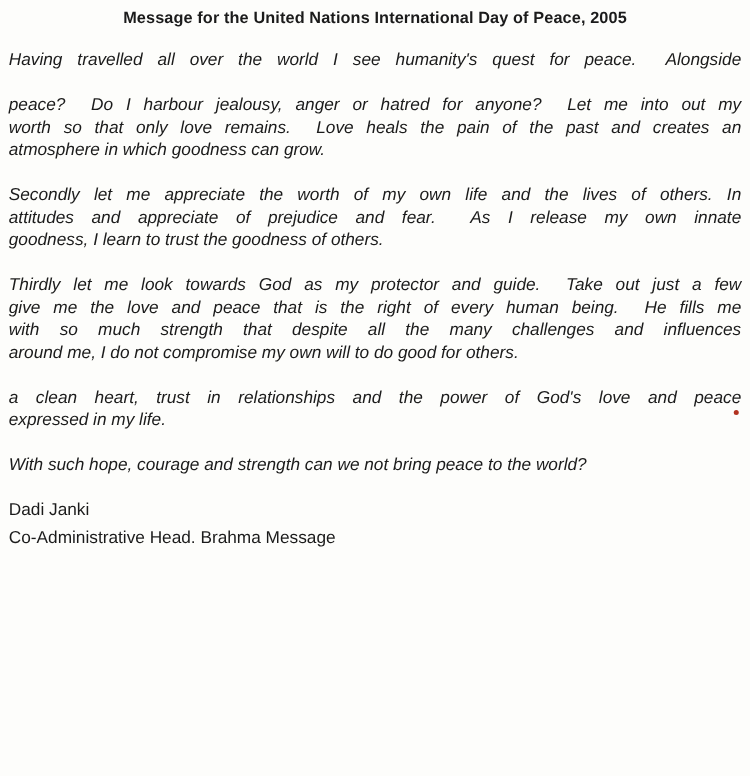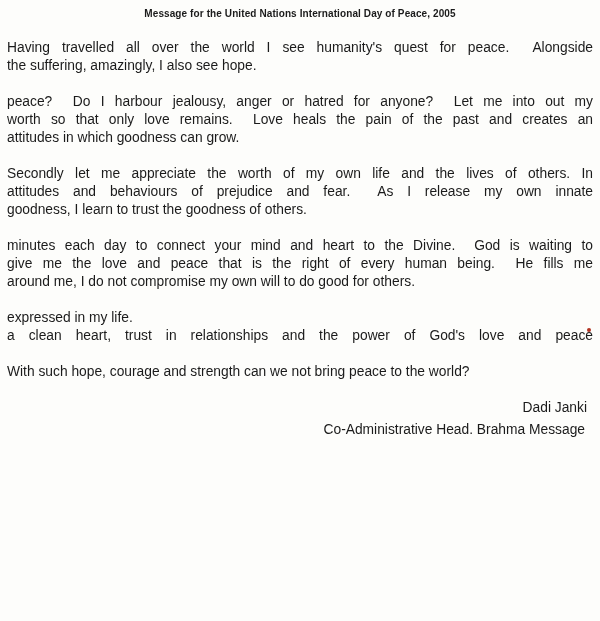--- a/index.html
+++ b/index.html
@@ -15,35 +15,35 @@
     width: 600px;
     height: 621px;
     padding: 5px 7px 0 7px;
     font-family: "Liberation Sans", sans-serif;
     font-size: 13.8px;
     line-height: 18px;
     color: #1b1b1b;
   }
   .title {
     margin: 0 0 16px 0;
-    font-size: 10px;
+    font-size: 13px;
     font-weight: bold;
     text-align: center;
     line-height: 18px;
     letter-spacing: 0.1px;
   }
   .para { margin: 0 0 18px 0; }
-  .line { white-space: pre-wrap; }
+  .line { white-space: pre-wrap; font-style: italic; }
   .line.just {
     text-align: justify;
     text-align-last: justify;
   }
   .signature {
     margin-top: 10px;
-    text-align: right;
+    text-align: left;
     padding-right: 6px;
   }
   .sig-name { margin-bottom: 4px; }
   .sig-role { padding-right: 2px; }
   .speck {
     position: absolute;
     left: 587px;
     top: 328px;
     width: 4px;
     height: 4px;
@@ -52,40 +52,40 @@
   }
 </style>
 </head>
 <body style="background: rgb(253, 253, 251);">
 
 <div class="page" style="color: rgb(27, 27, 27);">
   <h1 class="title">Message for the United Nations International Day of Peace, 2005</h1>
   <div class="body">
       <div class="para">
         <div class="line just">Having travelled all over the world I see humanity's quest for peace.  Alongside</div>
-        <div class="line">the suffering, amazingly, I also see hope.</div>
       </div>
       <div class="para">
         <div class="line just">peace?  Do I harbour jealousy, anger or hatred for anyone?  Let me into out my</div>
         <div class="line just">worth so that only love remains.  Love heals the pain of the past and creates an</div>
-        <div class="line">attitudes in which goodness can grow.</div>
+        <div class="line">atmosphere in which goodness can grow.</div>
       </div>
       <div class="para">
         <div class="line just">Secondly let me appreciate the worth of my own life and the lives of others. In</div>
-        <div class="line just">attitudes and behaviours of prejudice and fear.  As I release my own innate</div>
+        <div class="line just">attitudes and appreciate of prejudice and fear.  As I release my own innate</div>
         <div class="line">goodness, I learn to trust the goodness of others.</div>
       </div>
       <div class="para">
-        <div class="line just">minutes each day to connect your mind and heart to the Divine.  God is waiting to</div>
+        <div class="line just">Thirdly let me look towards God as my protector and guide.  Take out just a few</div>
         <div class="line just">give me the love and peace that is the right of every human being.  He fills me</div>
+        <div class="line just">with so much strength that despite all the many challenges and influences</div>
         <div class="line">around me, I do not compromise my own will to do good for others.</div>
       </div>
       <div class="para">
+        <div class="line just">a clean heart, trust in relationships and the power of God's love and peace</div>
         <div class="line">expressed in my life.</div>
-        <div class="line just">a clean heart, trust in relationships and the power of God's love and peace</div>
       </div>
       <div class="para">
         <div class="line">With such hope, courage and strength can we not bring peace to the world?</div>
       </div>
     </div>
   <div class="signature">
     <div class="sig-name">Dadi Janki</div>
     <div class="sig-role">Co-Administrative Head. Brahma Message</div>
   </div>
   <div class="speck" style="background: rgb(178, 50, 32);"></div>

